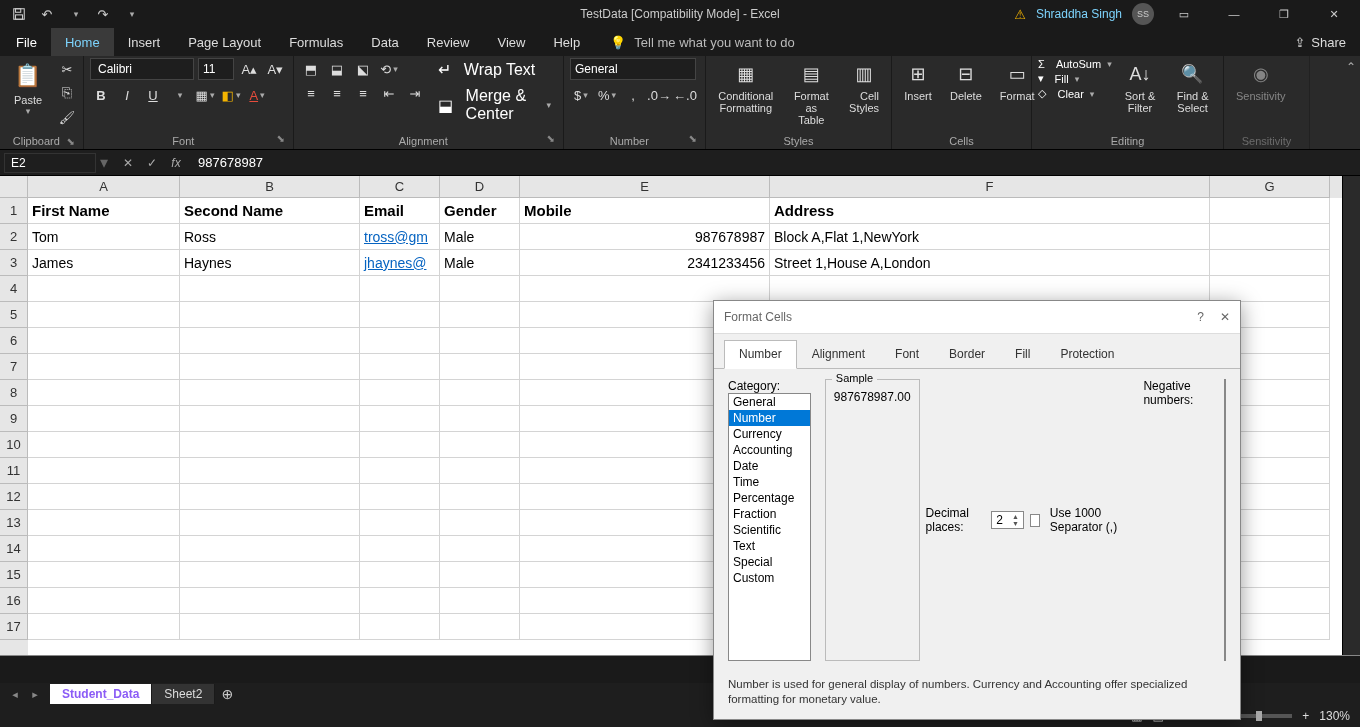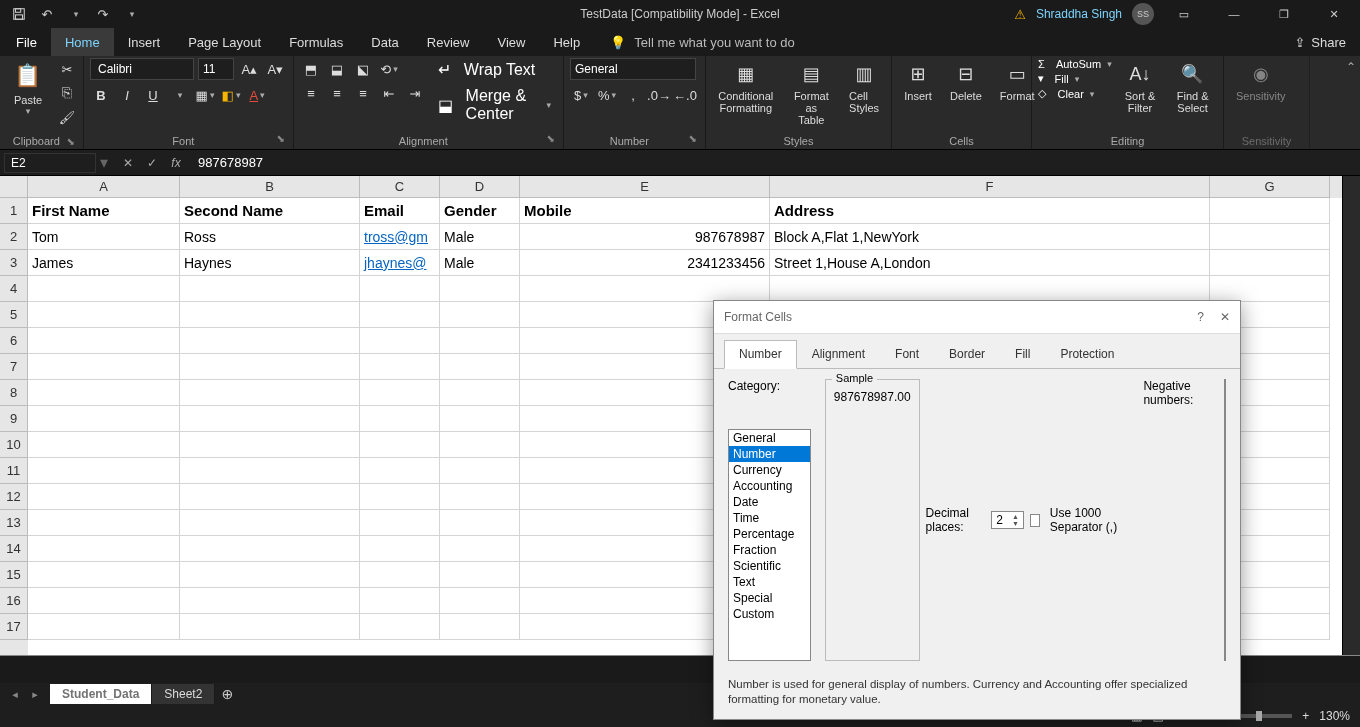--- a/index.html
+++ b/index.html
@@ -62,38 +62,38 @@
 .vscroll { width: 18px; background:#2a2a2a; border-left:1px solid #000;}
 
 
 .cA{width:152px}.cB{width:180px}.cC{width:80px}.cD{width:80px}.cE{width:250px}.cF{width:440px}.cG{width:120px}
 
 
 .sheet-bar { position: absolute; bottom: 22px; left: 0; right: 0; height: 22px; background: #1e1e1e; display: flex; align-items: center; }
 .sheet-nav { display: flex; gap: 2px; padding: 0 6px; }
 .sheet-nav-btn { width: 18px; height: 18px; color: #888; display: flex; align-items: center; justify-content: center; font-size: 11px; }
 .sheet-tab { padding: 3px 12px; font-size: 12px; color: #ddd; background: #333; border-right: 1px solid #1a1a1a; cursor: pointer; }
-.sheet-tab.active { background: #fff; color: #737373; font-weight: bold; }
+.sheet-tab.active { background: #fff; color: #8b5cf6; font-weight: bold; }
 .sheet-add { width: 24px; color: #ccc; display: flex; align-items: center; justify-content: center; font-size: 14px; }
 
 
 .status-bar { position: absolute; bottom: 0; left: 0; right: 0; height: 22px; background: #1e1e1e; display: flex; align-items: center; justify-content: flex-end; padding-right: 10px; gap: 10px; color: #ddd; font-size: 12px;}
 .zoom-slider { width: 80px; height: 4px; background:#555; position: relative; }
 .zoom-slider::after{content:"";position:absolute;left:55%;top:-3px;width:6px;height:10px;background:#aaa;}
 
 
 .dialog { position: absolute; left: 713px; top: 300px; width: 528px; height: 420px; background: #f0f0f0; border: 1px solid #888; box-shadow: 0 4px 20px rgba(0,0,0,.4); color: #000; font-size: 12px; display: flex; flex-direction: column;}
 .dialog-title { height: 30px; display: flex; align-items: center; padding: 16px 10px; background: #fff; border-bottom: 1px solid #ddd;}
 .dialog-title-text { color: #666; font-size: 12px;}
 .dialog-title-btns { margin-left:auto; display:flex; gap:16px; color:#666;}
 .dialog-tabs { display: flex; border-bottom: 1px solid #bbb; padding: 6px 10px 0 10px; background:#f0f0f0;}
 .dtab { padding: 6px 14px; border: 1px solid transparent; font-size: 12px; color: #333; cursor:pointer;}
 .dtab.active { background: #fff; border: 1px solid #bbb; border-bottom: 1px solid #fff; margin-bottom: -1px;}
 .dialog-body { padding: 10px 14px; display: flex; gap: 14px; flex:1;}
-.category-col { width: 110px; display:flex; flex-direction:column;gap:36px;}
+.category-col { width: 110px; display:flex; flex-direction:column;}
 .category-list { border: 1px solid #888; background: #fff; flex:1; overflow:hidden; font-size:12px;}
 .category-item { padding: 1px 4px; cursor:pointer;}
 .category-item.selected { background: #0078d7; color: #fff;}
 .detail-col { flex: 1; display:flex; flex-direction:row; gap:6px;}
 .sample-box { border: 1px solid #bbb; padding: 6px 8px 10px 8px; position: relative;}
 .sample-label { position: absolute; top: -8px; left: 6px; background: #f0f0f0; padding: 0 4px; font-size:11px;}
 .sample-val { font-size: 12px; padding-top:4px;}
 .drow { display:flex; align-items:center; gap:6px;}
 .spin { width: 42px; border:1px solid #888; background:#fff; padding:1px 4px; display:flex; align-items:center;}
 .spin-btns{display:flex;flex-direction:column;margin-left:auto;font-size:7px;line-height:7px;color:#555;}
@@ -252,21 +252,21 @@
       <div class="rbtn">
           <span class="ricon">▦</span>
           <span style="text-align:center;line-height:1.1">Conditional Formatting</span>
         </div>
       <div class="rbtn">
           <span class="ricon">▤</span>
           <span style="text-align:center;line-height:1.1">Format as Table</span>
         </div>
       <div class="rbtn">
           <span class="ricon">▥</span>
-          <span style="text-align:left;line-height:1.1">Cell Styles</span>
+          <span style="text-align:right;line-height:1.1">Cell Styles</span>
         </div>
     </div>
     <div class="ribbon-group-label">Styles</div>
   </div>
 
   <div class="ribbon-group" style="width:140px">
     <div class="ribbon-group-body">
       <div class="rbtn">
           <span class="ricon">⊞</span>
           <span>Insert</span>

